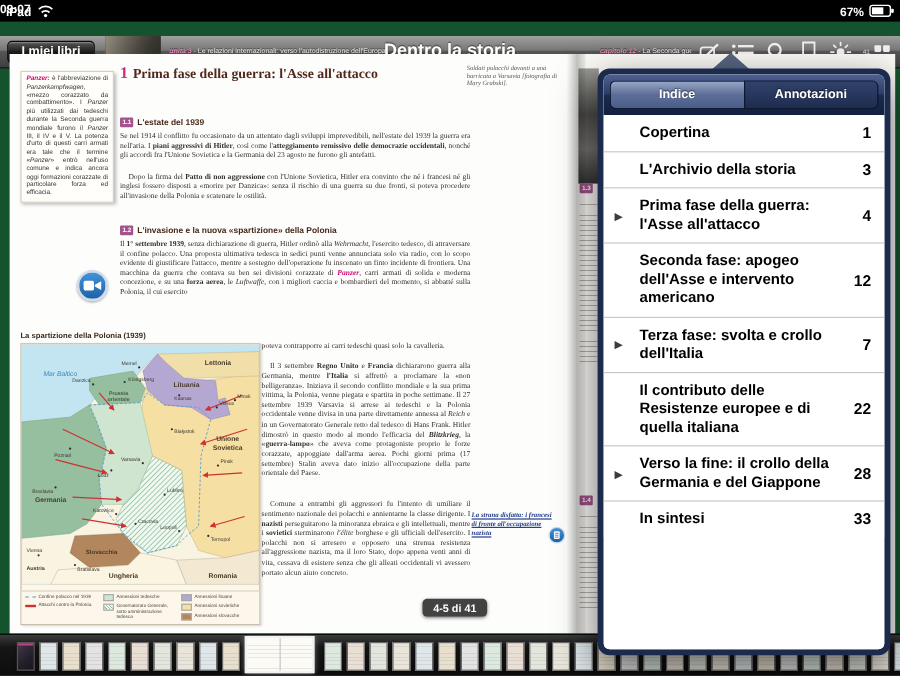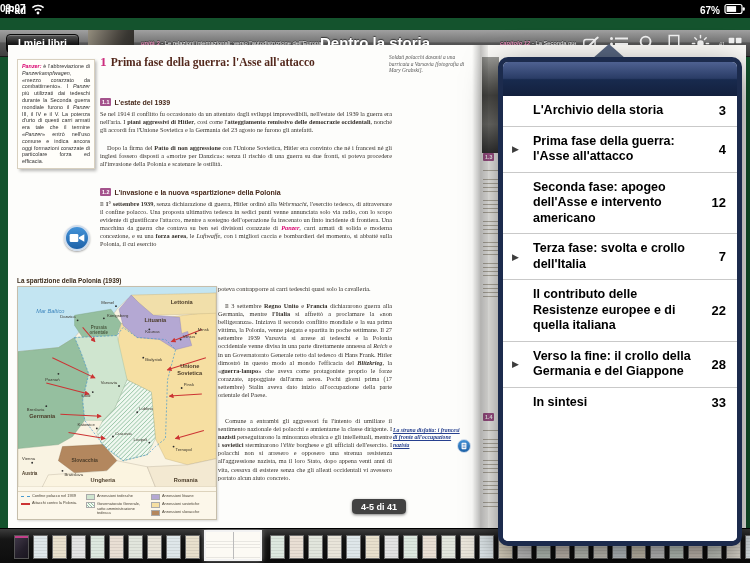--- a/index.html
+++ b/index.html
@@ -482,22 +482,29 @@
       <div class="thumb" style="left: 669px; background-color: rgb(221, 232, 223);"></div>
       <div class="thumb" style="left: 688px; background-color: rgb(233, 223, 212);"></div>
       <div class="thumb" style="left: 707px; background-color: rgb(226, 230, 221);"></div>
       <div class="thumb" style="left: 726px; background-color: rgb(233, 229, 218);"></div>
       <div class="thumb" style="left: 745px; background-color: rgb(223, 231, 234);"></div>
     </div>
 
   <div class="popover-arrow"></div>
   <div class="popover">
     <div class="pop-header">
+        <div class="seg active">Indice</div>
+        <div class="seg">Annotazioni</div>
       </div>
     <div class="toc-list">
+        <div class="toc-row">
+          <span class="disc"></span>
+          <span class="toc-title">Copertina</span>
+          <span class="toc-page">1</span>
+        </div>
         <div class="toc-row">
           <span class="disc"></span>
           <span class="toc-title">L'Archivio della storia</span>
           <span class="toc-page">3</span>
         </div>
         <div class="toc-row">
           <span class="disc">▶</span>
           <span class="toc-title">Prima fase della guerra: l'Asse all'attacco</span>
           <span class="toc-page">4</span>
         </div>

